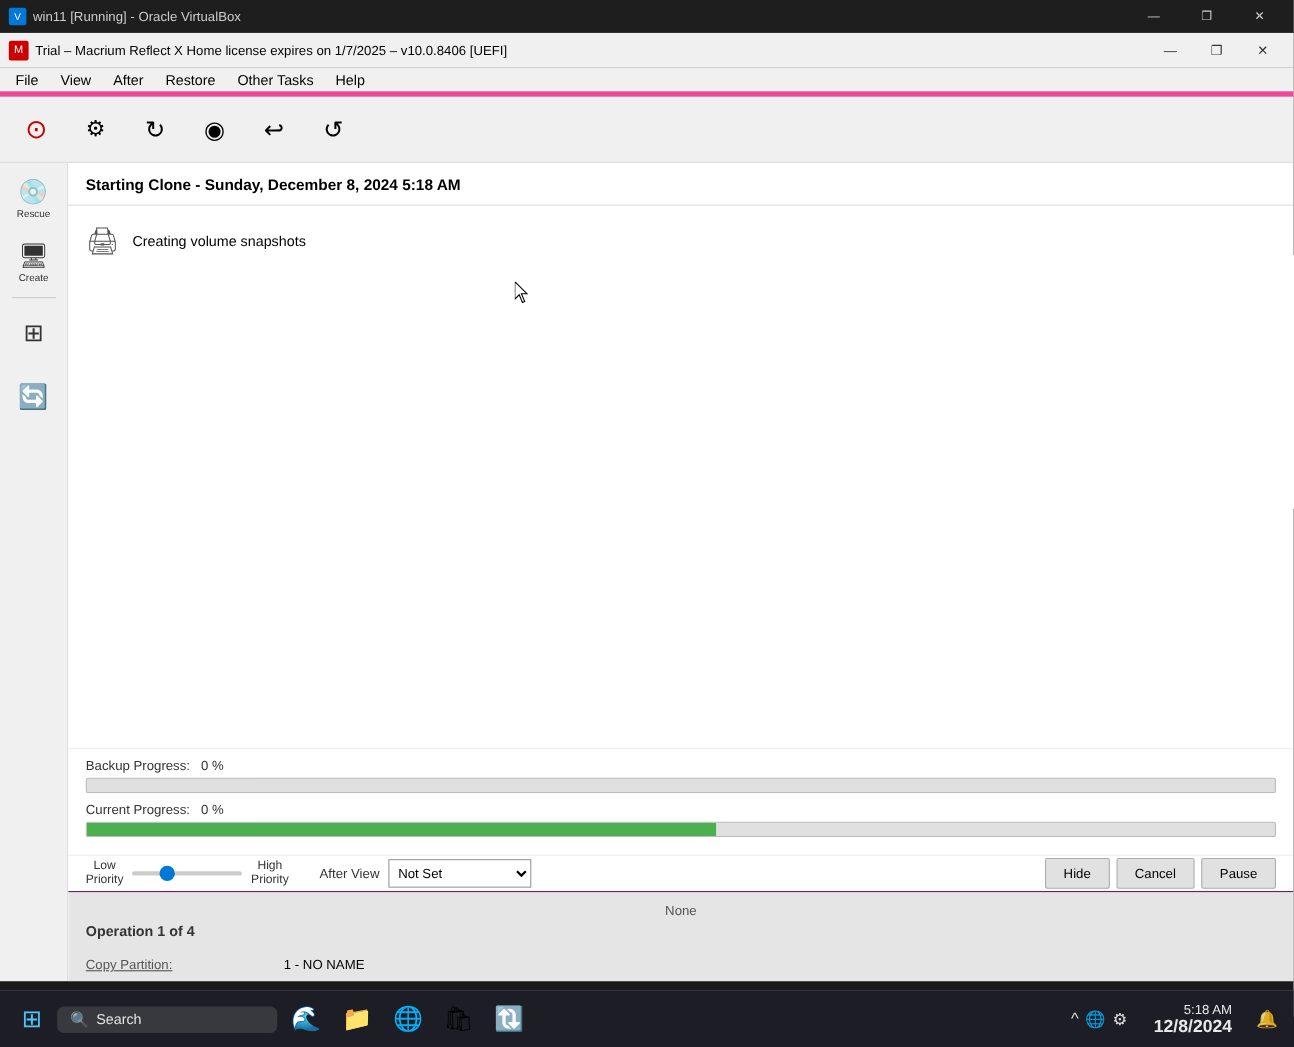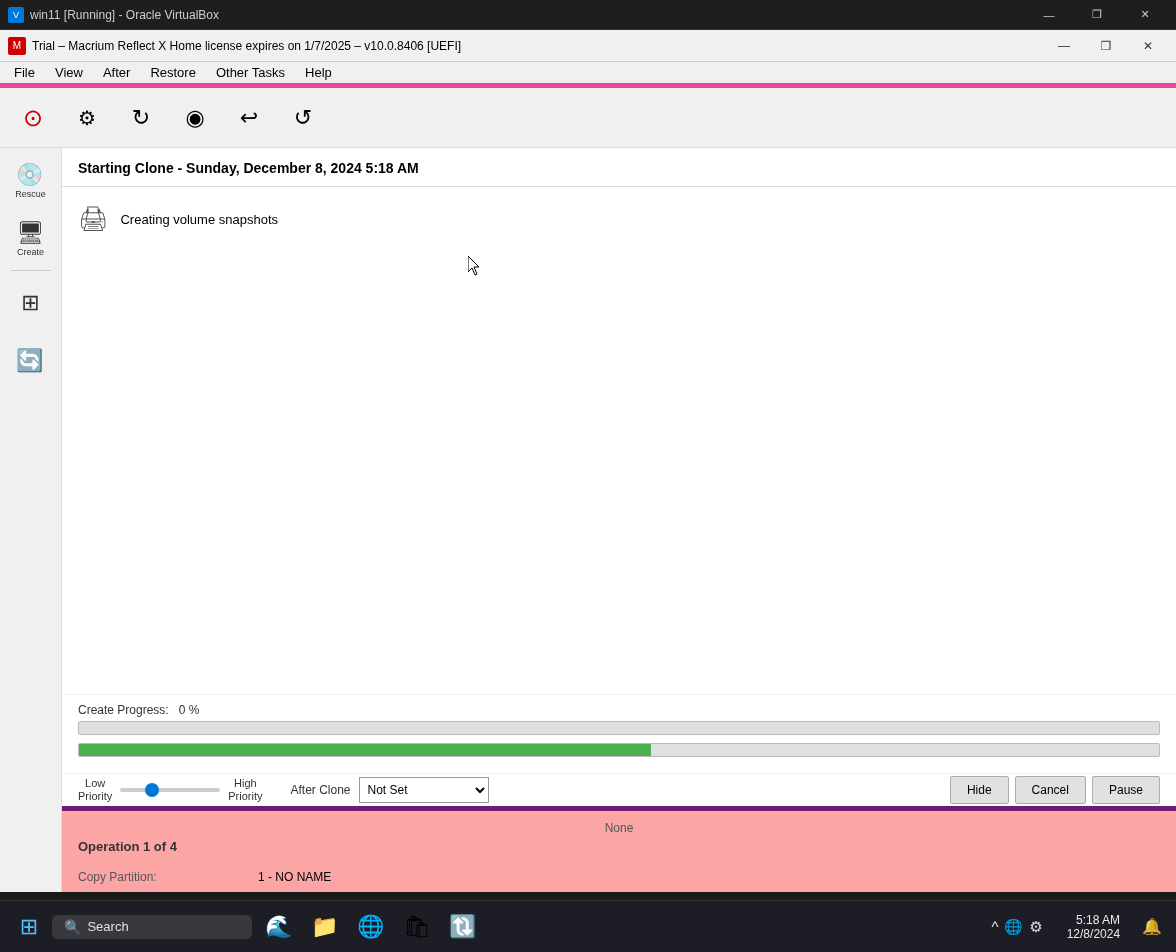--- a/index.html
+++ b/index.html
@@ -306,22 +306,22 @@
       height: 28px;
       border: 1px solid #adadad;
       background: #e1e1e1;
       cursor: pointer;
       font-size: 12px;
       border-radius: 2px;
     }
 
     
     .lower-panel {
-      background: #fca5a5;
-      border-top: 5px solid #701a75;
+      background: #e5e5e5;
+      border-top: 1px solid #701a75;
       padding: 6px 16px;
       font-size: 12px;
       color: #333;
     }
     .none-text {
       text-align: center;
       color: #555;
       padding: 4px 0;
     }
     .op-title {
@@ -329,20 +329,21 @@
       margin-bottom: 16px;
       font-size: 13px;
     }
     .op-row {
       display: flex;
       margin-bottom: 2px;
     }
     .op-key {
       width: 180px;
       color: #555;
+      text-decoration: underline;
     }
     .op-val {
       color: #000;
     }
 
     
     .taskbar {
       position: absolute;
       bottom: 0;
       left: 0;
@@ -397,21 +398,21 @@
     .sys-icon { font-size: 15px; color: rgba(255,255,255,0.85); }
     .clock {
       color: rgba(255,255,255,0.9);
       font-size: 12px;
       text-align: right;
       padding: 4px 8px;
       cursor: pointer;
       border-radius: 4px;
     }
     .clock-time { font-weight: 500; }
-    .clock-date { font-size: 12px; }
+    .clock-date { font-size: 16px; font-weight: bold; }
     .notif-btn {
       color: rgba(255,255,255,0.85);
       font-size: 16px;
       padding: 4px 6px;
       cursor: pointer;
       border-radius: 4px;
     }
 
     
     .scroll-area {
@@ -525,45 +526,50 @@
         <div style="padding: 14px 16px;">
           <div class="task-item">
             <span style="font-size:24px; color:#555;">🖨</span>
             <span>Creating volume snapshots</span>
           </div>
         </div>
       </div>
 
       <div class="progress-section">
         <div class="progress-label">
-          <span>Create Progress:</span>
+          <span>Backup Progress:</span>
           &nbsp;
           <span>0 %</span>
         </div>
         <div class="progress-bar-container">
           <div class="progress-bar-fill overall" style="width:0%"></div>
+        </div>
+        <div class="progress-label">
+          <span>Current Progress:</span>
+          &nbsp;
+          <span>0 %</span>
         </div>
         <div class="progress-bar-container">
           <div class="progress-bar-fill current" style="width:53%"></div>
         </div>
       </div>
 
       <div class="controls-row">
         <div class="priority-section">
           <div class="priority-label" style="white-space:pre;">Low
 Priority</div>
           <div class="slider-track">
             <div class="slider-thumb"></div>
           </div>
           <div class="priority-label" style="white-space:pre;">High
 Priority</div>
         </div>
 
         <div class="after-clone-section">
-          <span class="after-clone-label">After Clone</span>
+          <span class="after-clone-label">After View</span>
           <select class="after-clone-select">
             <option>Not Set</option>
             <option>Shutdown</option>
             <option>Restart</option>
             <option>Hibernate</option>
             <option>Sleep</option>
           </select>
         </div>
 
         <div class="btn-group">

